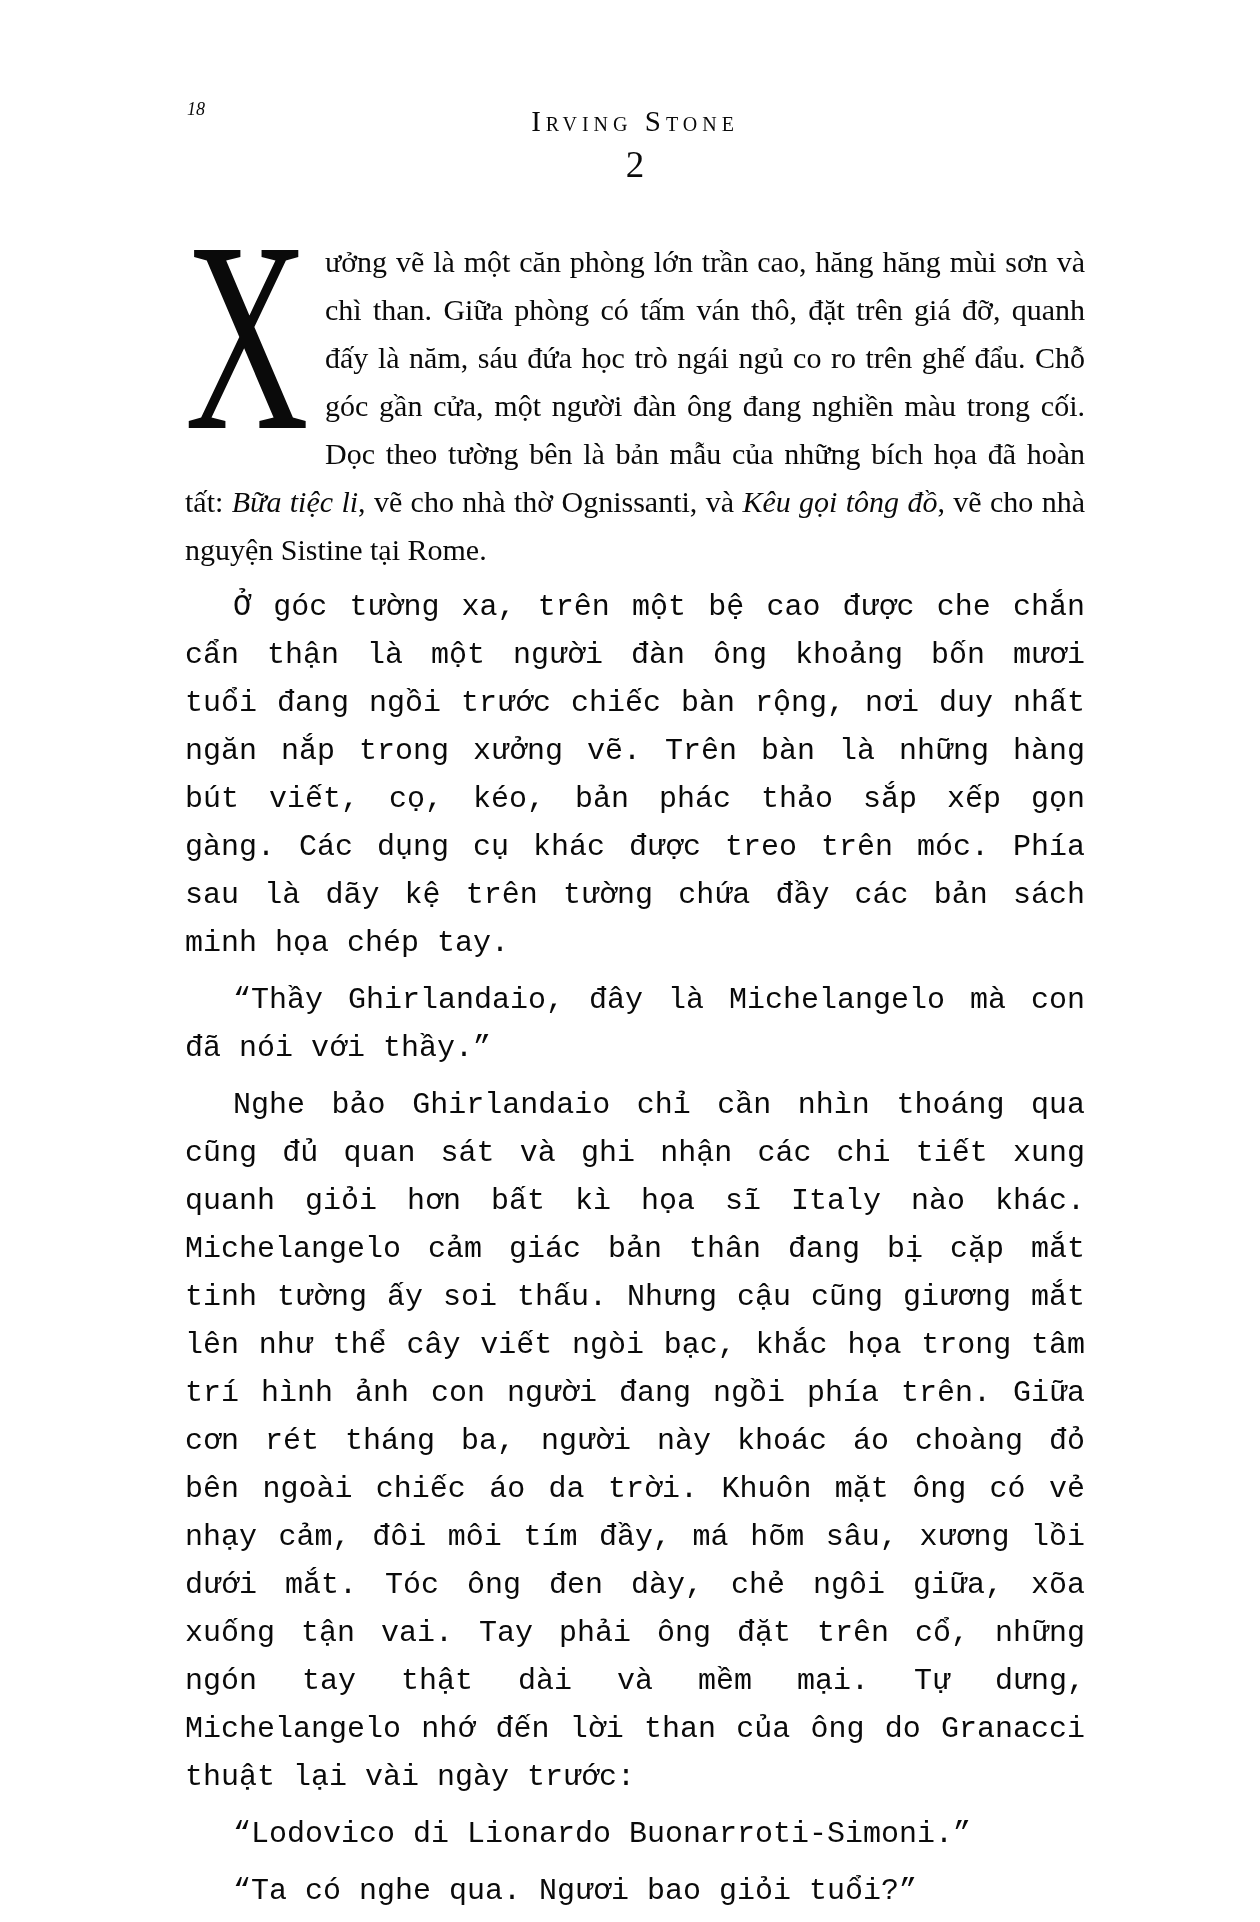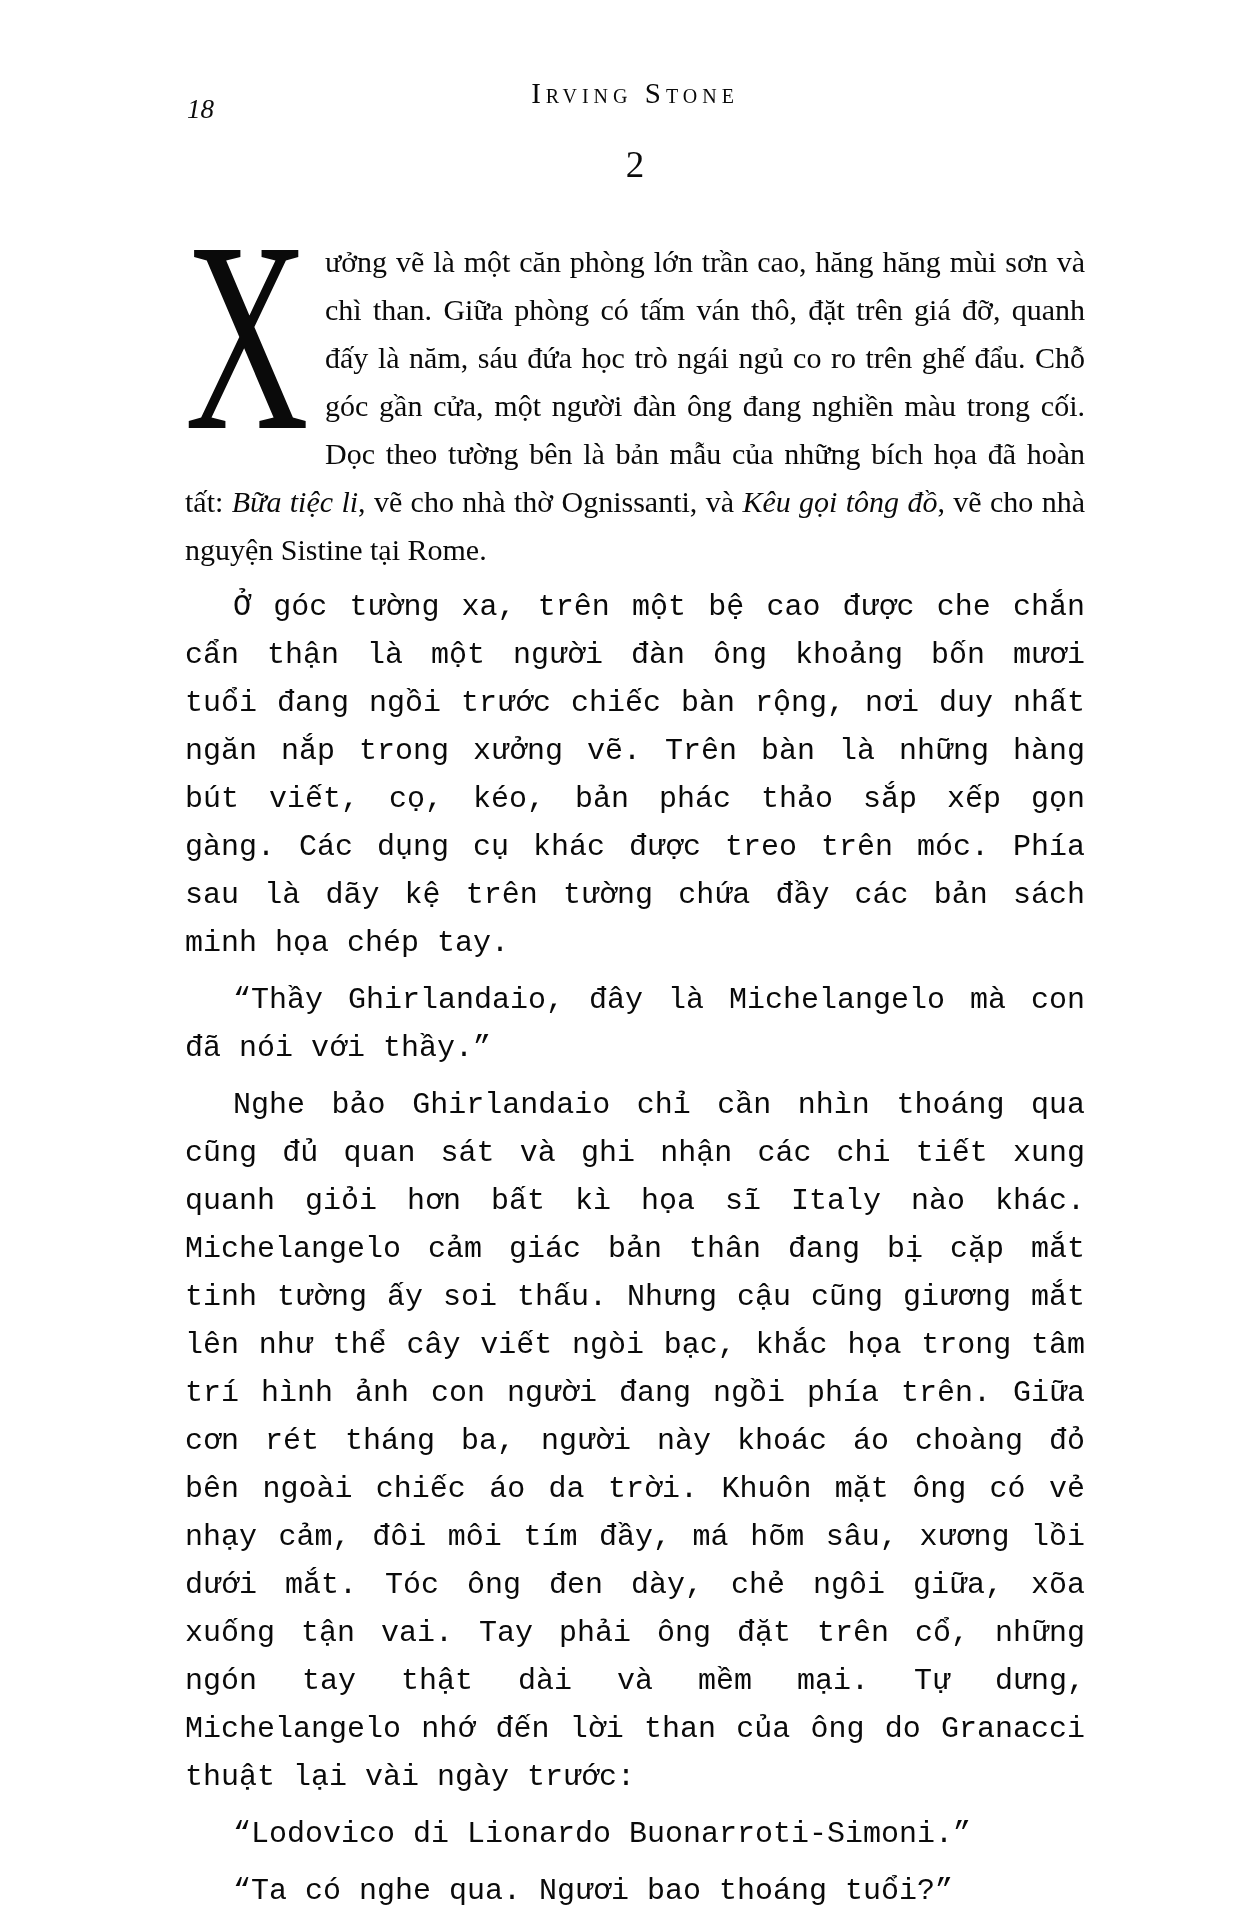--- a/index.html
+++ b/index.html
@@ -21,28 +21,28 @@
   .pagehead{
     position:relative;
     padding-top:92px;
     height:38px;
   }
   .page-num{
     position:absolute;
     left:2px;
     top:92px;
     font-style:italic;
-    font-size:27px;
+    font-size:18px;
     line-height:34px;
   }
   .running-head{
     position:absolute;
     left:0;
     right:0;
-    top:76px;
+    top:104px;
     text-align:center;
     font-variant:small-caps;
     letter-spacing:5px;
     font-size:29px;
     line-height:34px;
   }
   .chapter-num{
     margin-top:12px;
     text-align:center;
     font-size:37px;
@@ -84,17 +84,17 @@
     </div>
     <div class="chapter-num">2</div>
     <div class="body-text">
         <p class="para has-dropcap"><span class="dropcap">
             <span>X</span>
           </span><span>ưởng vẽ là một căn phòng lớn trần cao, hăng hăng mùi sơn và chì than. Giữa phòng có tấm ván thô, đặt trên giá đỡ, quanh đấy là năm, sáu đứa học trò ngái ngủ co ro trên ghế đẩu. Chỗ góc gần cửa, một người đàn ông đang nghiền màu trong cối. Dọc theo tường bên là bản mẫu của những bích họa đã hoàn tất: </span><span class="italic">Bữa tiệc li</span><span>, vẽ cho nhà thờ Ognissanti, và </span><span class="italic">Kêu gọi tông đồ</span><span>, vẽ cho nhà nguyện Sistine tại Rome.</span></p>
         <p class="para indent"><span>Ở góc tường xa, trên một bệ cao được che chắn cẩn thận là một người đàn ông khoảng bốn mươi tuổi đang ngồi trước chiếc bàn rộng, nơi duy nhất ngăn nắp trong xưởng vẽ. Trên bàn là những hàng bút viết, cọ, kéo, bản phác thảo sắp xếp gọn gàng. Các dụng cụ khác được treo trên móc. Phía sau là dãy kệ trên tường chứa đầy các bản sách minh họa chép tay.</span></p>
         <p class="para indent"><span>“Thầy Ghirlandaio, đây là Michelangelo mà con đã nói với thầy.”</span></p>
         <p class="para indent"><span>Nghe bảo Ghirlandaio chỉ cần nhìn thoáng qua cũng đủ quan sát và ghi nhận các chi tiết xung quanh giỏi hơn bất kì họa sĩ Italy nào khác. Michelangelo cảm giác bản thân đang bị cặp mắt tinh tường ấy soi thấu. Nhưng cậu cũng giương mắt lên như thể cây viết ngòi bạc, khắc họa trong tâm trí hình ảnh con người đang ngồi phía trên. Giữa cơn rét tháng ba, người này khoác áo choàng đỏ bên ngoài chiếc áo da trời. Khuôn mặt ông có vẻ nhạy cảm, đôi môi tím đầy, má hõm sâu, xương lồi dưới mắt. Tóc ông đen dày, chẻ ngôi giữa, xõa xuống tận vai. Tay phải ông đặt trên cổ, những ngón tay thật dài và mềm mại. Tự dưng, Michelangelo nhớ đến lời than của ông do Granacci thuật lại vài ngày trước:</span></p>
         <p class="para indent"><span>“Lodovico di Lionardo Buonarroti-Simoni.”</span></p>
-        <p class="para indent"><span>“Ta có nghe qua. Ngươi bao thoáng tuổi?”</span></p>
+        <p class="para indent"><span>“Ta có nghe qua. Ngươi bao giỏi tuổi?”</span></p>
         <p class="para indent"><span>“Phía ba.”</span></p>
       </div>
   </div>
 </div>
 
 </body></html>

